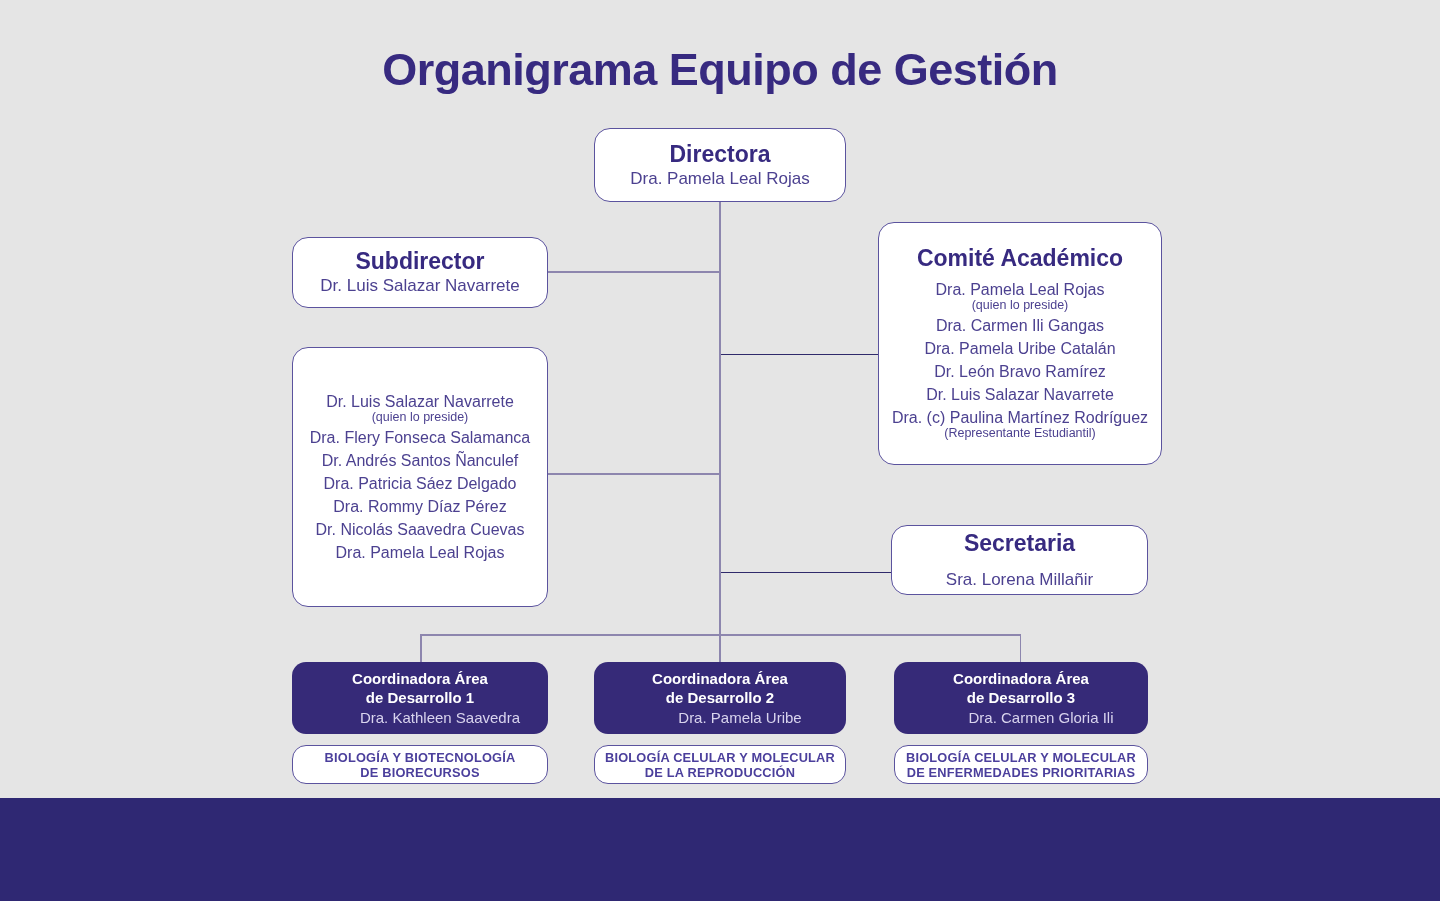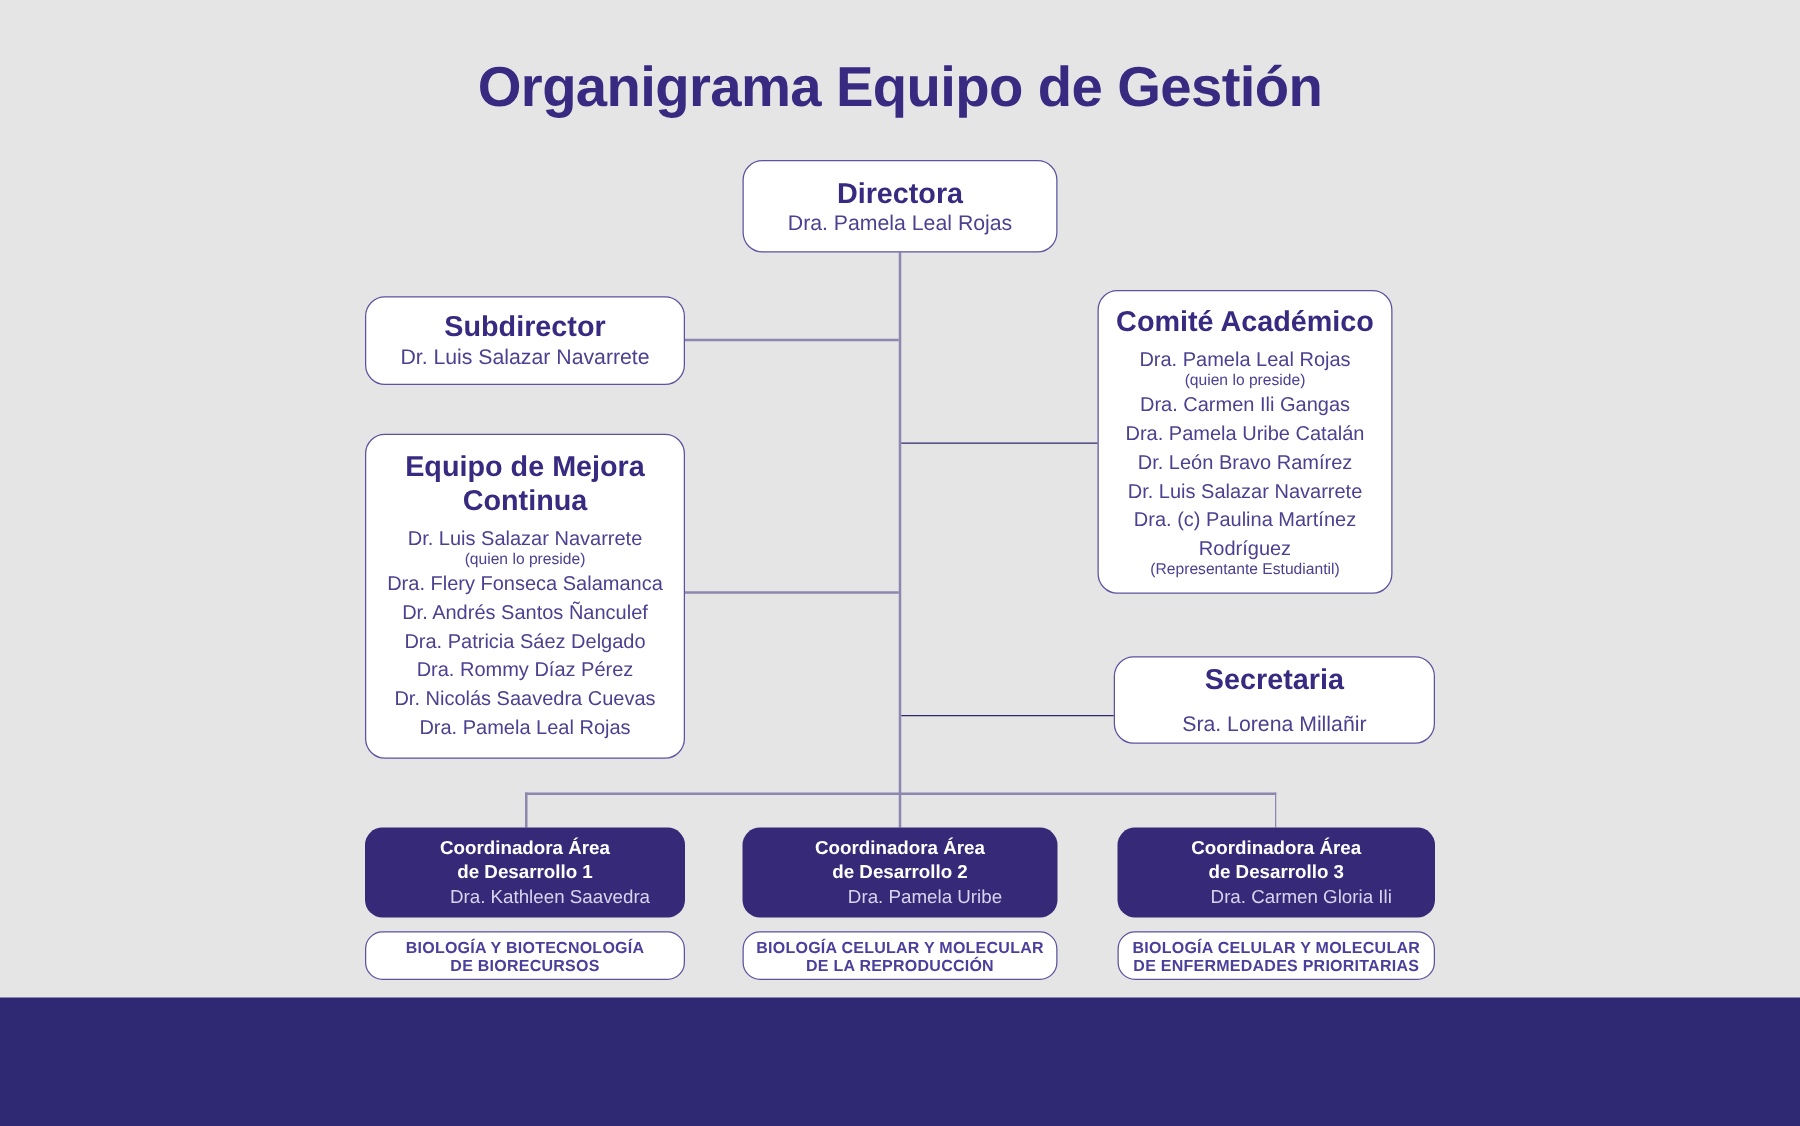--- a/index.html
+++ b/index.html
@@ -21,21 +21,21 @@
   .node{position:absolute;border:1.6px solid var(--border);border-radius:16px;
     background:#fff;text-align:center;display:flex;flex-direction:column;
     justify-content:center;padding:8px 6px;}
   .node-heading{font-size:23px;font-weight:700;color:var(--ink);line-height:27px;}
   .node-person{font-size:17px;color:var(--ink-soft);line-height:22px;}
   .member{font-size:16px;color:var(--ink-soft);line-height:23px;}
   .member-note{font-size:12.5px;color:var(--ink-soft);line-height:14px;margin-top:-3px;margin-bottom:2px;}
 
   .pos-directora{left:594px;top:128px;width:252px;height:74px;text-align:center;}
   .pos-subdirector{left:292px;top:237px;width:256px;height:71px;}
-  .pos-comite{left:878px;top:232px;width:236px;height:243px;padding:12px 0;}
+  .pos-comite{left:878px;top:222px;width:284px;height:243px;padding:12px 0;}
   .pos-equipo{left:292px;top:347px;width:256px;height:260px;padding:12px 6px;}
   .pos-secretaria{left:891px;top:525px;width:257px;height:70px;gap:12px;}
   .pos-comite .node-heading,.pos-equipo .node-heading{margin-bottom:6px;}
 
   .coord{position:absolute;top:662px;height:72px;background:var(--fill);
     border-radius:14px;color:#fff;text-align:center;display:flex;flex-direction:column;
     justify-content:center;}
   .coord-title{font-size:15px;font-weight:700;line-height:19px;}
   .coord-name{font-size:15px;color:#d9d4ee;line-height:20px;margin-top:1px;padding-left:40px;}
   .pos-coord1{left:292px;width:256px;}
@@ -89,21 +89,20 @@
     <div class="member-note">(quien lo preside)</div>
     <div class="member">Dra. Carmen Ili Gangas</div>
     <div class="member">Dra. Pamela Uribe Catalán</div>
     <div class="member">Dr. León Bravo Ramírez</div>
     <div class="member">Dr. Luis Salazar Navarrete</div>
     <div class="member">Dra. (c) Paulina Martínez Rodríguez</div>
     <div class="member-note">(Representante Estudiantil)</div>
   </div>
 
   <div class="node pos-equipo">
-    <div class="node-heading">Equipo de Mejora Continua</div>
     <div class="member">Dr. Luis Salazar Navarrete</div>
     <div class="member-note">(quien lo preside)</div>
     <div class="member">Dra. Flery Fonseca Salamanca</div>
     <div class="member">Dr. Andrés Santos Ñanculef</div>
     <div class="member">Dra. Patricia Sáez Delgado</div>
     <div class="member">Dra. Rommy Díaz Pérez</div>
     <div class="member">Dr. Nicolás Saavedra Cuevas</div>
     <div class="member">Dra. Pamela Leal Rojas</div>
   </div>
 

